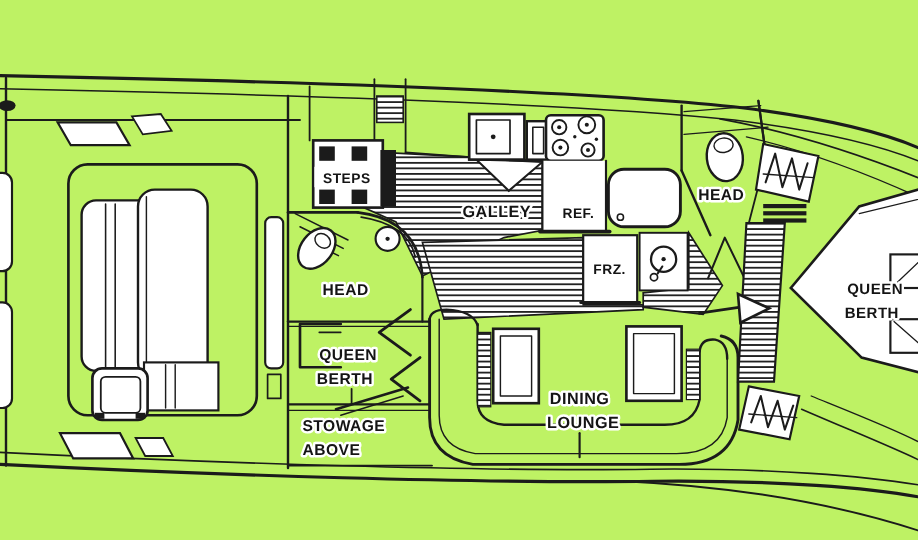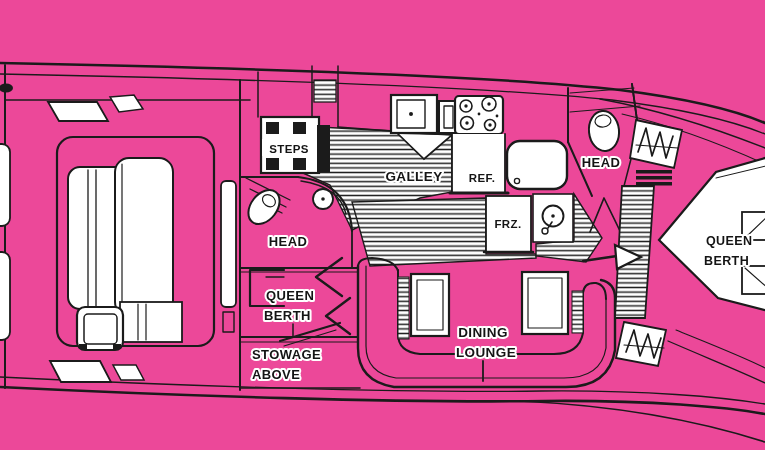--- a/index.html
+++ b/index.html
@@ -1,16 +1,16 @@
 <!DOCTYPE html>
 <html><head>
 <meta charset="utf-8">
 <style>
   html,body{margin:0;padding:0;background:#ffffff;}
-  .stage{width:765px;height:450px;position:relative;background:#ec4899;overflow:hidden;}
+  .stage{width:765px;height:450px;position:relative;background:#bef264;overflow:hidden;}
   svg{display:block;}
   .s{stroke:#1b1b1b;fill:none;stroke-linecap:round;stroke-linejoin:round;}
   .w{fill:#ffffff;}
   .f{fill:#1b1b1b;stroke:none;}
   text.lbl{
     font-family:"Liberation Sans",sans-serif;
     font-weight:700;
     fill:#141414;
     letter-spacing:.4px;
     paint-order:stroke;

